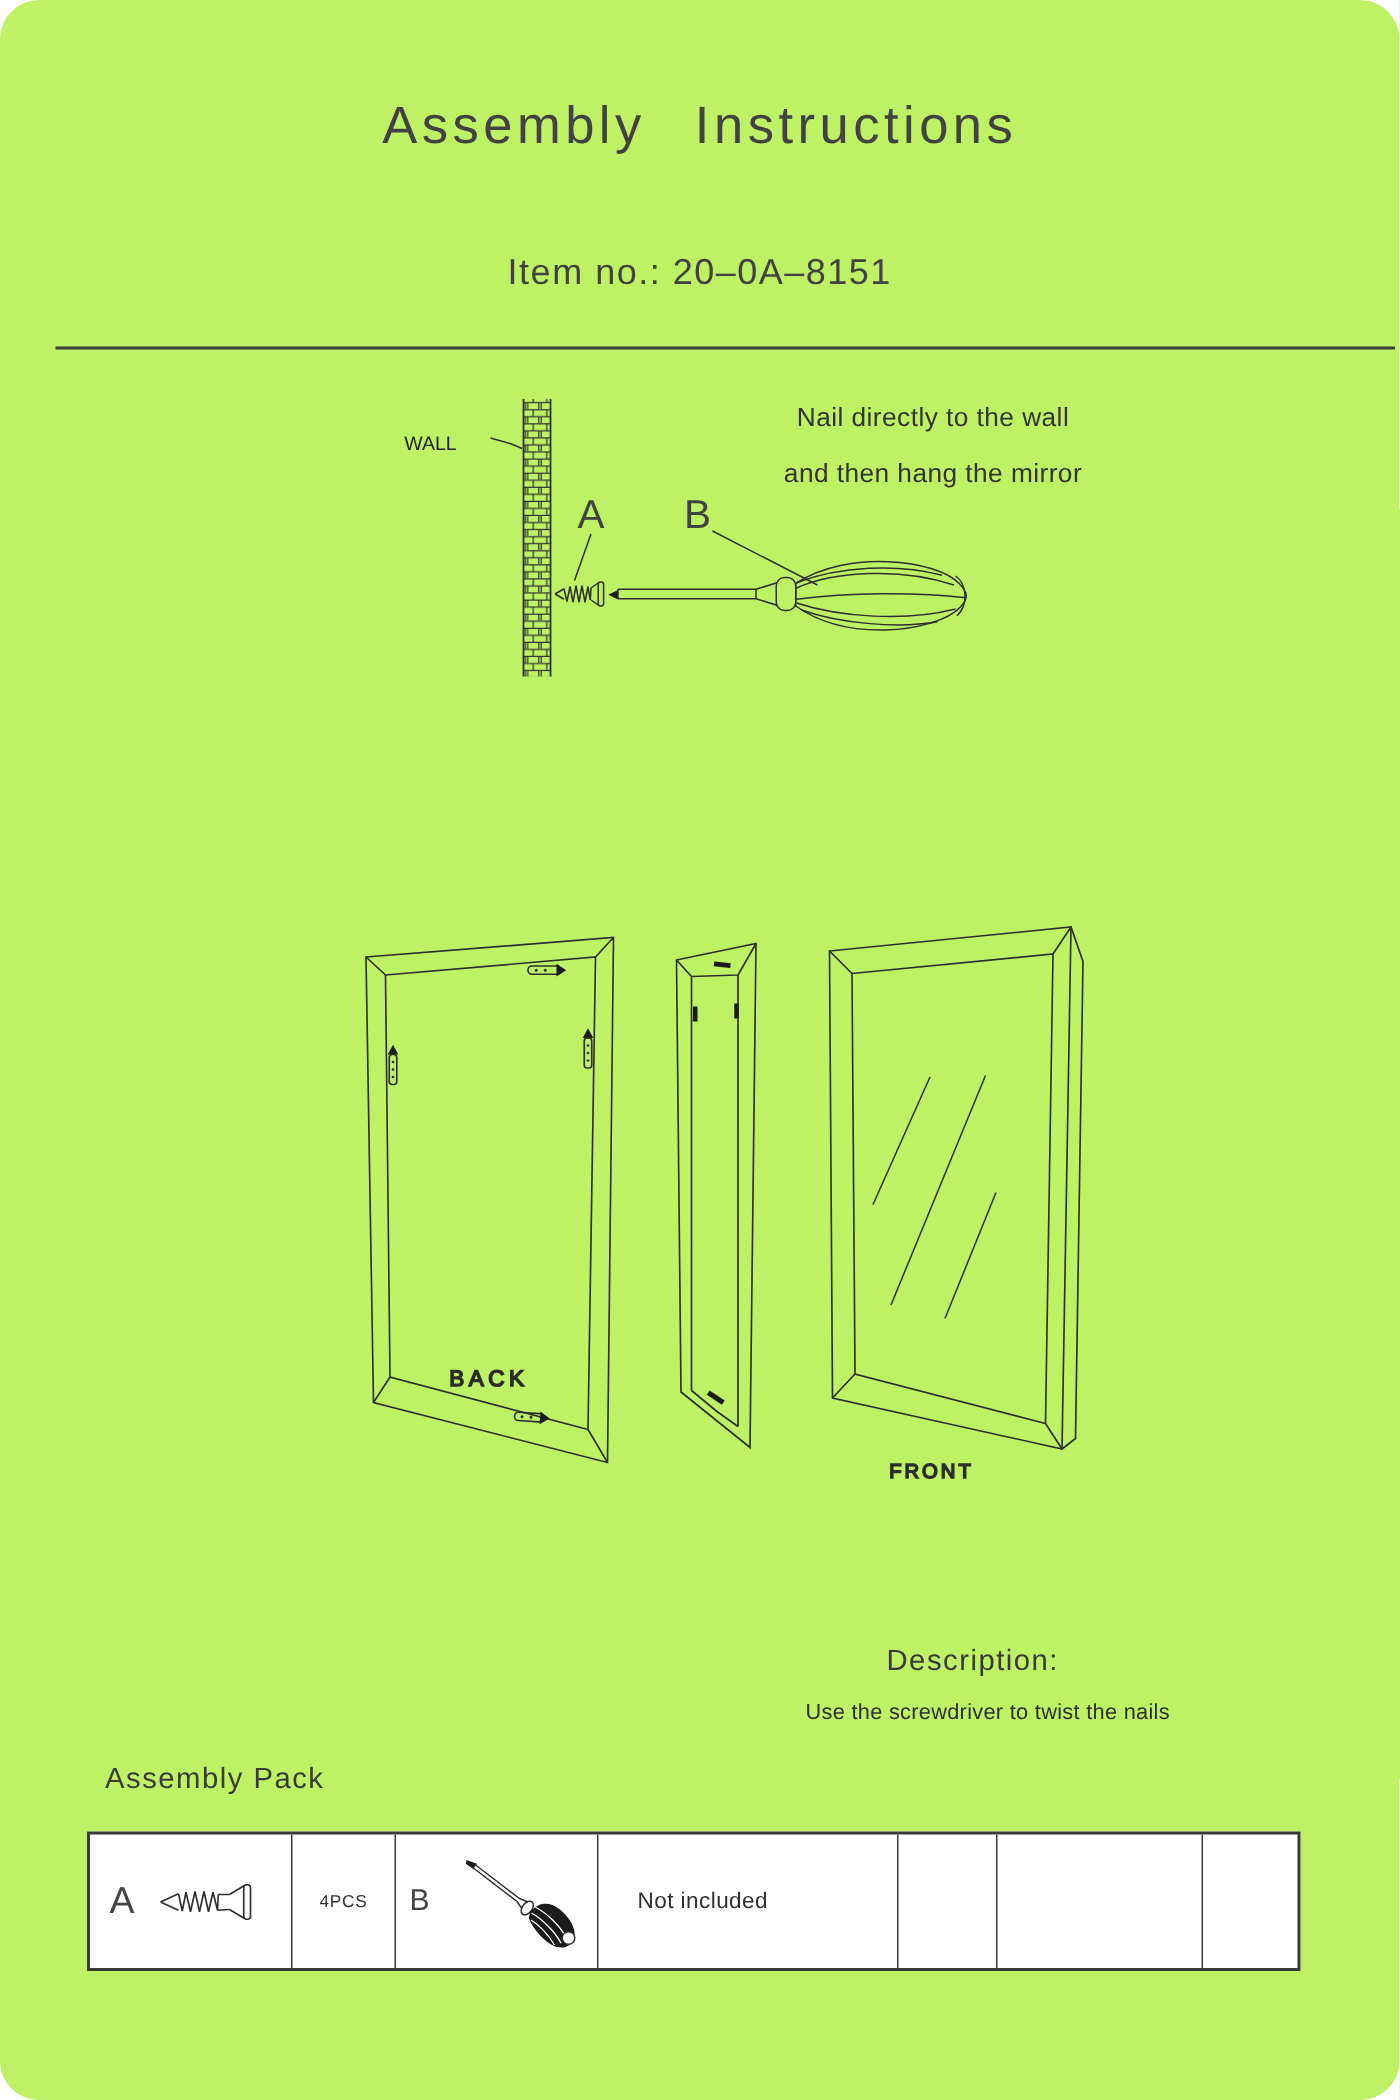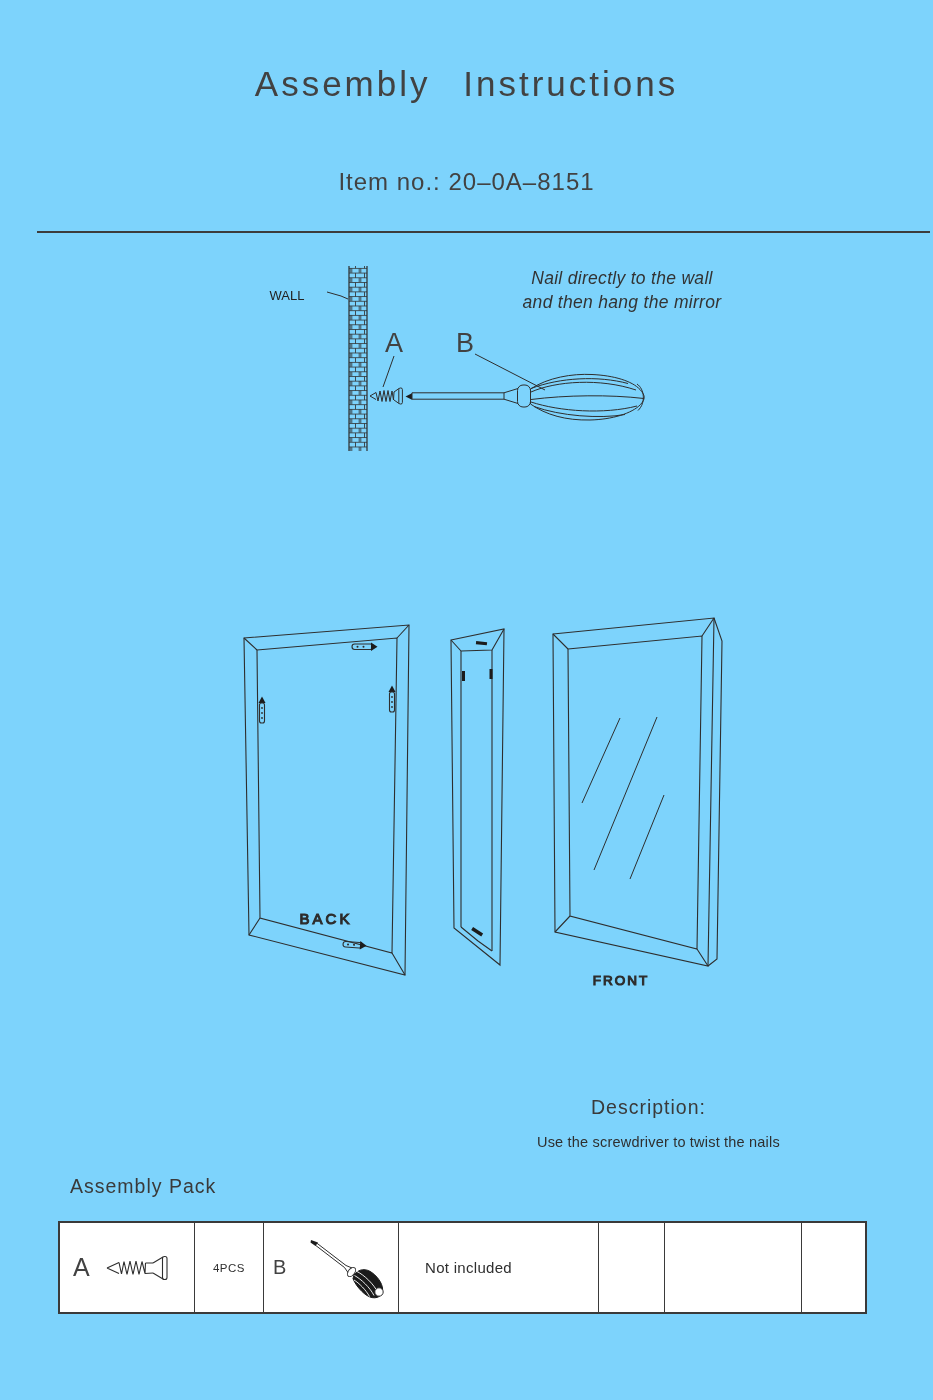--- a/index.html
+++ b/index.html
@@ -1,32 +1,32 @@
 <!DOCTYPE html>
 <html><head>
 <meta charset="utf-8">
 <style>
   html,body{margin:0;padding:0;background:#fff;}
   .page{
-    position:relative;width:933px;height:1400px;background:#7dd3fc;overflow:hidden;
-    font-family:"Liberation Sans","DejaVu Sans",sans-serif;color:#3a3a3a;
+    position:relative;width:933px;height:1400px;background:#bef264;overflow:hidden;
+    font-family:"Liberation Sans","DejaVu Sans",sans-serif;color:#3a3a3a;border-radius:26px;
   }
   .abs{position:absolute;}
   .page-title{
     top:64px;left:0;width:933px;text-align:center;
     font-size:35px;font-weight:300;letter-spacing:3px;word-spacing:20px;color:#424242;
   }
   .item-no{
     top:168px;left:0;width:933px;text-align:center;
     font-size:24px;font-weight:300;letter-spacing:1px;color:#424242;
   }
   .divider{top:231px;left:37px;width:893px;height:2px;background:#3c3c3c;}
   .note-line{width:320px;text-align:center;font-size:17.5px;color:#333;letter-spacing:0.3px;}
-  .note1{top:268px;left:462px;font-style:italic;}
-  .note2{top:292px;left:462px;font-style:italic;}
+  .note1{top:268px;left:462px;}
+  .note2{top:305px;left:462px;}
   .desc-heading{top:1096px;left:591px;font-size:19.5px;color:#3a3a3a;letter-spacing:1px;}
   .desc-body{top:1134px;left:537px;font-size:14.5px;color:#2f2f2f;letter-spacing:0.2px;}
   .hw-heading{top:1175px;left:70px;font-size:19.5px;color:#3a3a3a;letter-spacing:1px;}
   .hw-table{
     top:1221px;left:58px;width:809px;height:93px;display:flex;
     border:2px solid #3a3a3a;box-sizing:border-box;background:#fff;
   }
   .hw-cell{border-right:1.5px solid #3a3a3a;box-sizing:border-box;display:flex;align-items:center;height:100%;}
   .hw-cell:last-child{border-right:none;}
   .c1{width:135px;}

